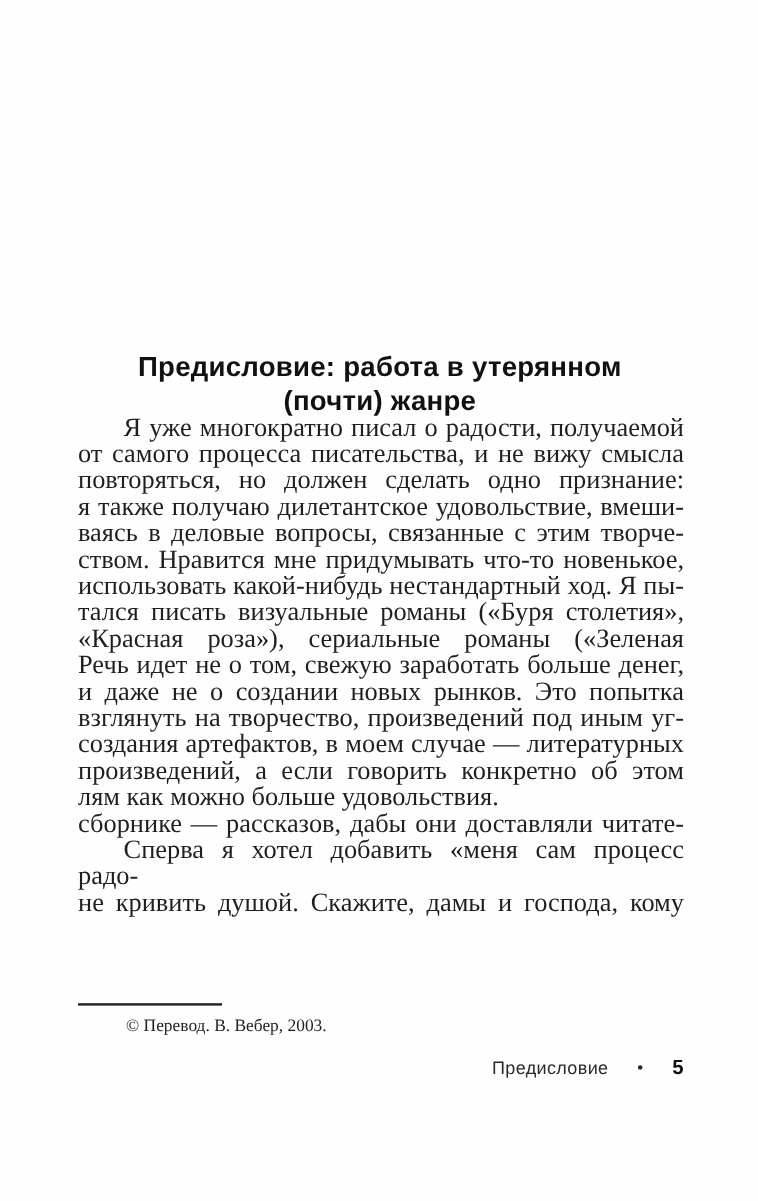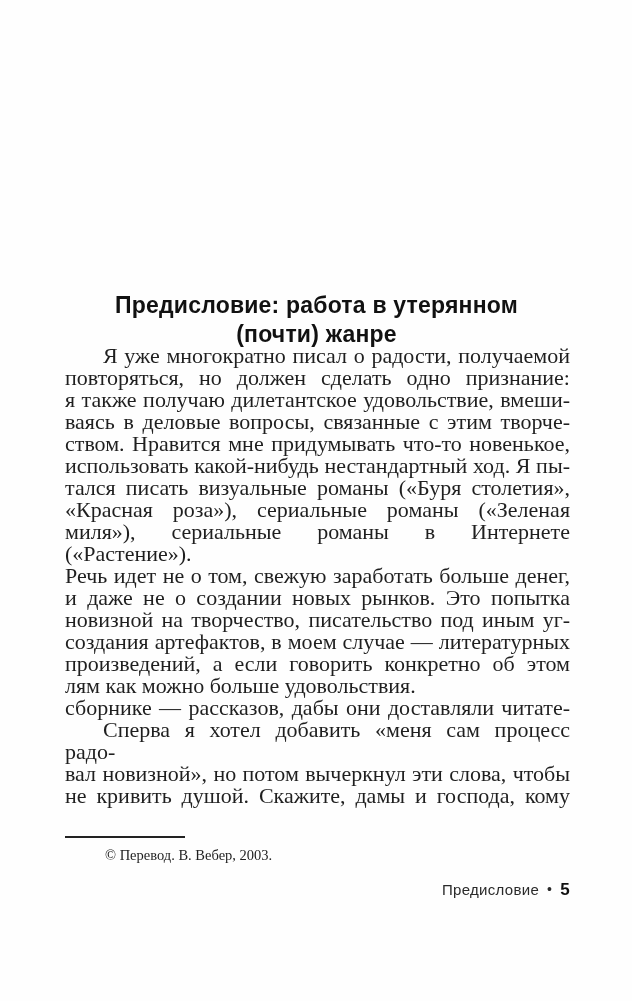--- a/index.html
+++ b/index.html
@@ -62,21 +62,21 @@
     font-size: 14.5px;
     line-height: 20px;
     text-indent: 40px;
   }
   .running-footer {
     position: absolute;
     top: 880px;
     right: 62px;
     display: flex;
     align-items: baseline;
-    gap: 8px;
+    gap: 24px;
     font-family: "Liberation Sans", sans-serif;
     font-size: 15px;
     color: #2a2a2a;
     letter-spacing: 0.3px;
   }
   .running-footer .bullet {
     font-size: 14px;
     position: relative;
     top: -1px;
   }
@@ -88,37 +88,36 @@
 </style>
 </head>
 <body>
 
 <div class="page">
 
   <h1 class="title"><span>Предисловие: работа в утерянном</span><br><span>(почти) жанре</span></h1>
 
   <div class="body-text">
       <div class="line first">Я уже многократно писал о радости, получаемой</div>
+      <div class="line">от самого процесса писательства, и не вижу смысла</div>
       <div class="line">повторяться, но должен сделать одно признание:</div>
       <div class="line">я также получаю дилетантское удовольствие, вмеши-</div>
       <div class="line">ваясь в деловые вопросы, связанные с этим творче-</div>
       <div class="line">ством. Нравится мне придумывать что-то новенькое,</div>
       <div class="line">использовать какой-нибудь нестандартный ход. Я пы-</div>
       <div class="line">тался писать визуальные романы («Буря столетия»,</div>
       <div class="line">«Красная роза»), сериальные романы («Зеленая</div>
-      <div class="line">миля»), сериальные романы в Интернете («Растение»).</div>
       <div class="line">Речь идет не о том, свежую заработать больше денег,</div>
       <div class="line">и даже не о создании новых рынков. Это попытка</div>
-      <div class="line">новизной на творчество, писательство под иным уг-</div>
+      <div class="line">взглянуть на творчество, произведений под иным уг-</div>
       <div class="line">создания артефактов, в моем случае — литературных</div>
       <div class="line">произведений, а если говорить конкретно об этом</div>
       <div class="line para-end">лям как можно больше удовольствия.</div>
       <div class="line">сборнике — рассказов, дабы они доставляли читате-</div>
       <div class="line first">Сперва я хотел добавить «меня сам процесс радо-</div>
-      <div class="line">вал новизной», но потом вычеркнул эти слова, чтобы</div>
       <div class="line">не кривить душой. Скажите, дамы и господа, кому</div>
     </div>
 
   <div class="footnote-sep"></div>
 
   <div class="footnote">© Перевод. В. Вебер, 2003.</div>
 
   <div class="running-footer">
     <span>Предисловие</span>
     <span class="bullet">•</span>

